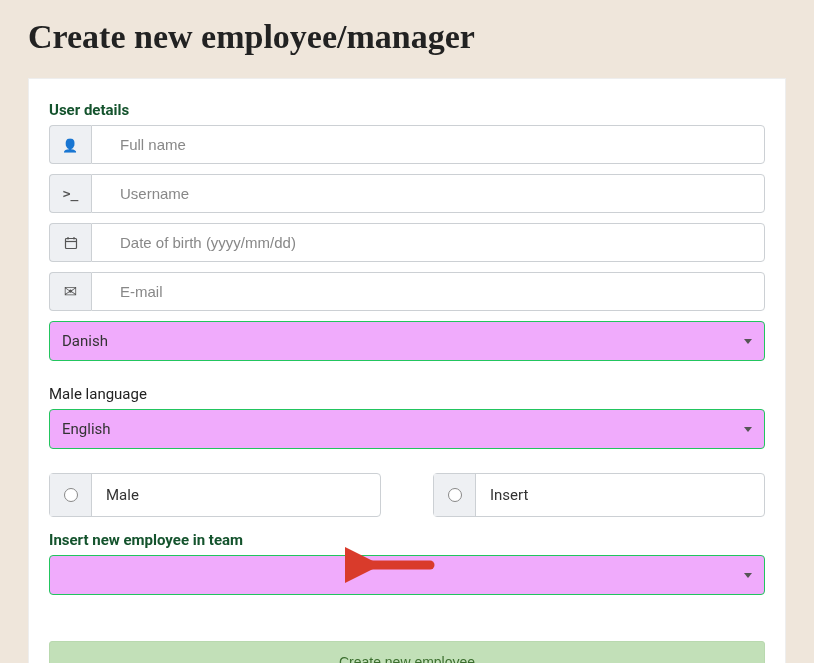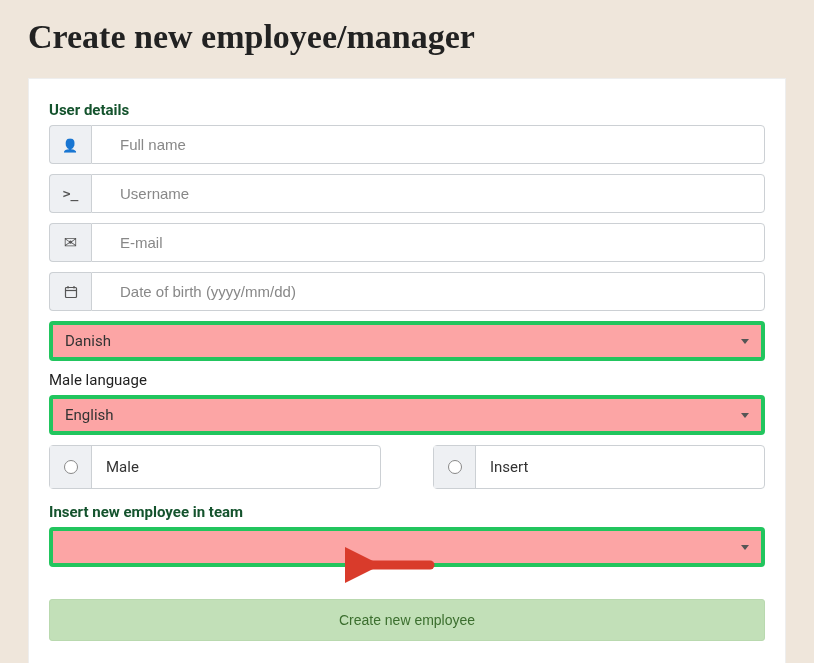--- a/index.html
+++ b/index.html
@@ -60,28 +60,28 @@
     border: 1px solid #ccd0d4;
     border-radius: 0 4px 4px 0;
     padding: 10px 28px;
     font-size: 15px;
     color: #333;
     outline: none;
   }
   .text-input::placeholder { color: #888; }
   .select-wrap {
     position: relative;
-    border: 4px solid #22c55e;
+    border: 1px solid #22c55e;
     border-radius: 4px;
-    background: #fca5a5;
+    background: #f0abfc;
     height: 40px;
     display: flex;
     align-items: center;
     padding: 0 12px;
-    margin-bottom: 10px;
+    margin-bottom: 24px;
     cursor: pointer;
   }
   .select-value {
     flex: 1;
     font-size: 15px;
     color: #333;
   }
   .select-caret {
     width: 0; height: 0;
     border-left: 4px solid transparent;
@@ -163,35 +163,35 @@
 
   <div class="input-group">
     <div class="input-addon">
         <span class="icon-terminal">&gt;_</span>
       </div>
     <input class="text-input" type="text" placeholder="Username" style="">
   </div>
 
   <div class="input-group">
     <div class="input-addon">
-        <span class="icon-envelope"></span>
-      </div>
-    <input class="text-input" type="text" placeholder="E-mail" style="">
-  </div>
-
-  <div class="input-group">
-    <div class="input-addon">
       <svg viewBox="0 0 14 14" fill="none" stroke="#555" stroke-width="1.2" width="14" height="14">
         <rect x="1.5" y="2.5" width="11" height="10" rx="1"></rect>
         <line x1="1.5" y1="5.5" x2="12.5" y2="5.5"></line>
         <line x1="4" y1="1" x2="4" y2="3.5"></line>
         <line x1="10" y1="1" x2="10" y2="3.5"></line>
       </svg>
     </div>
     <input class="text-input" type="text" placeholder="Date of birth (yyyy/mm/dd)" style="">
+  </div>
+
+  <div class="input-group">
+    <div class="input-addon">
+        <span class="icon-envelope"></span>
+      </div>
+    <input class="text-input" type="text" placeholder="E-mail" style="">
   </div>
 
   <div class="select-wrap">
     <span class="select-value">Danish</span>
     <span class="select-caret"></span>
   </div>
 
   <span class="field-label">Male language</span>
   <div class="select-wrap">
     <span class="select-value">English</span>

